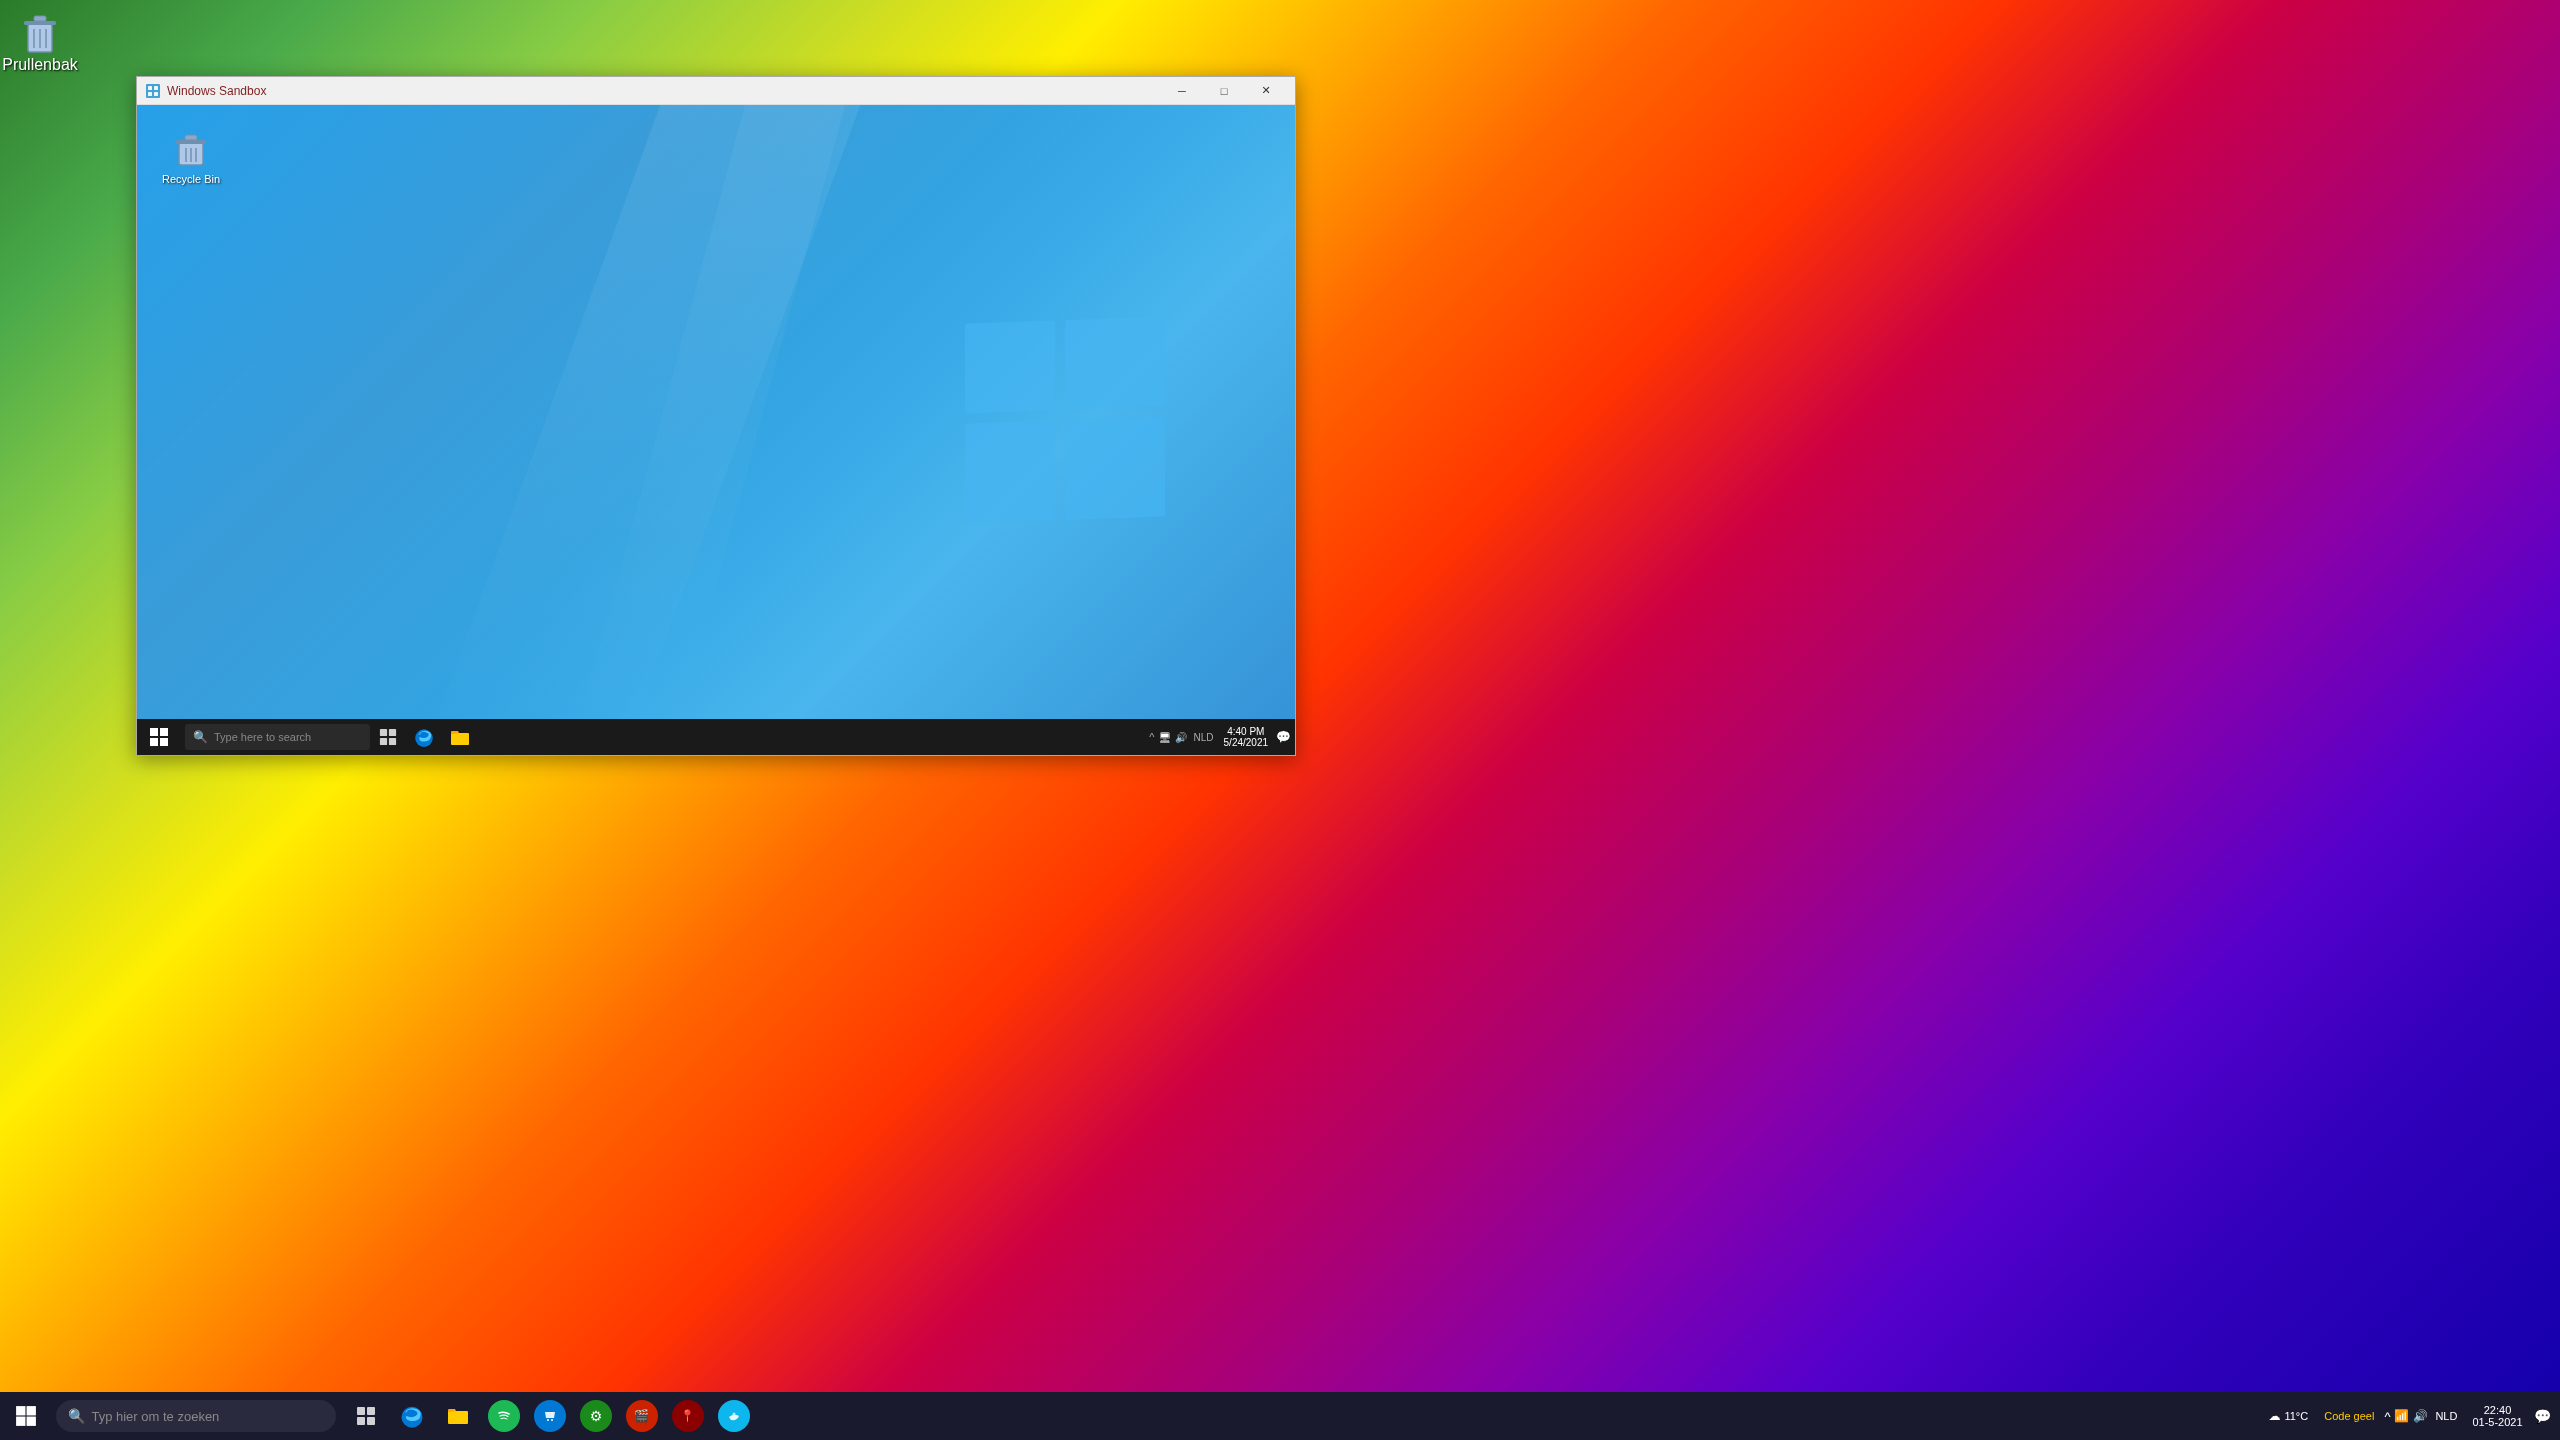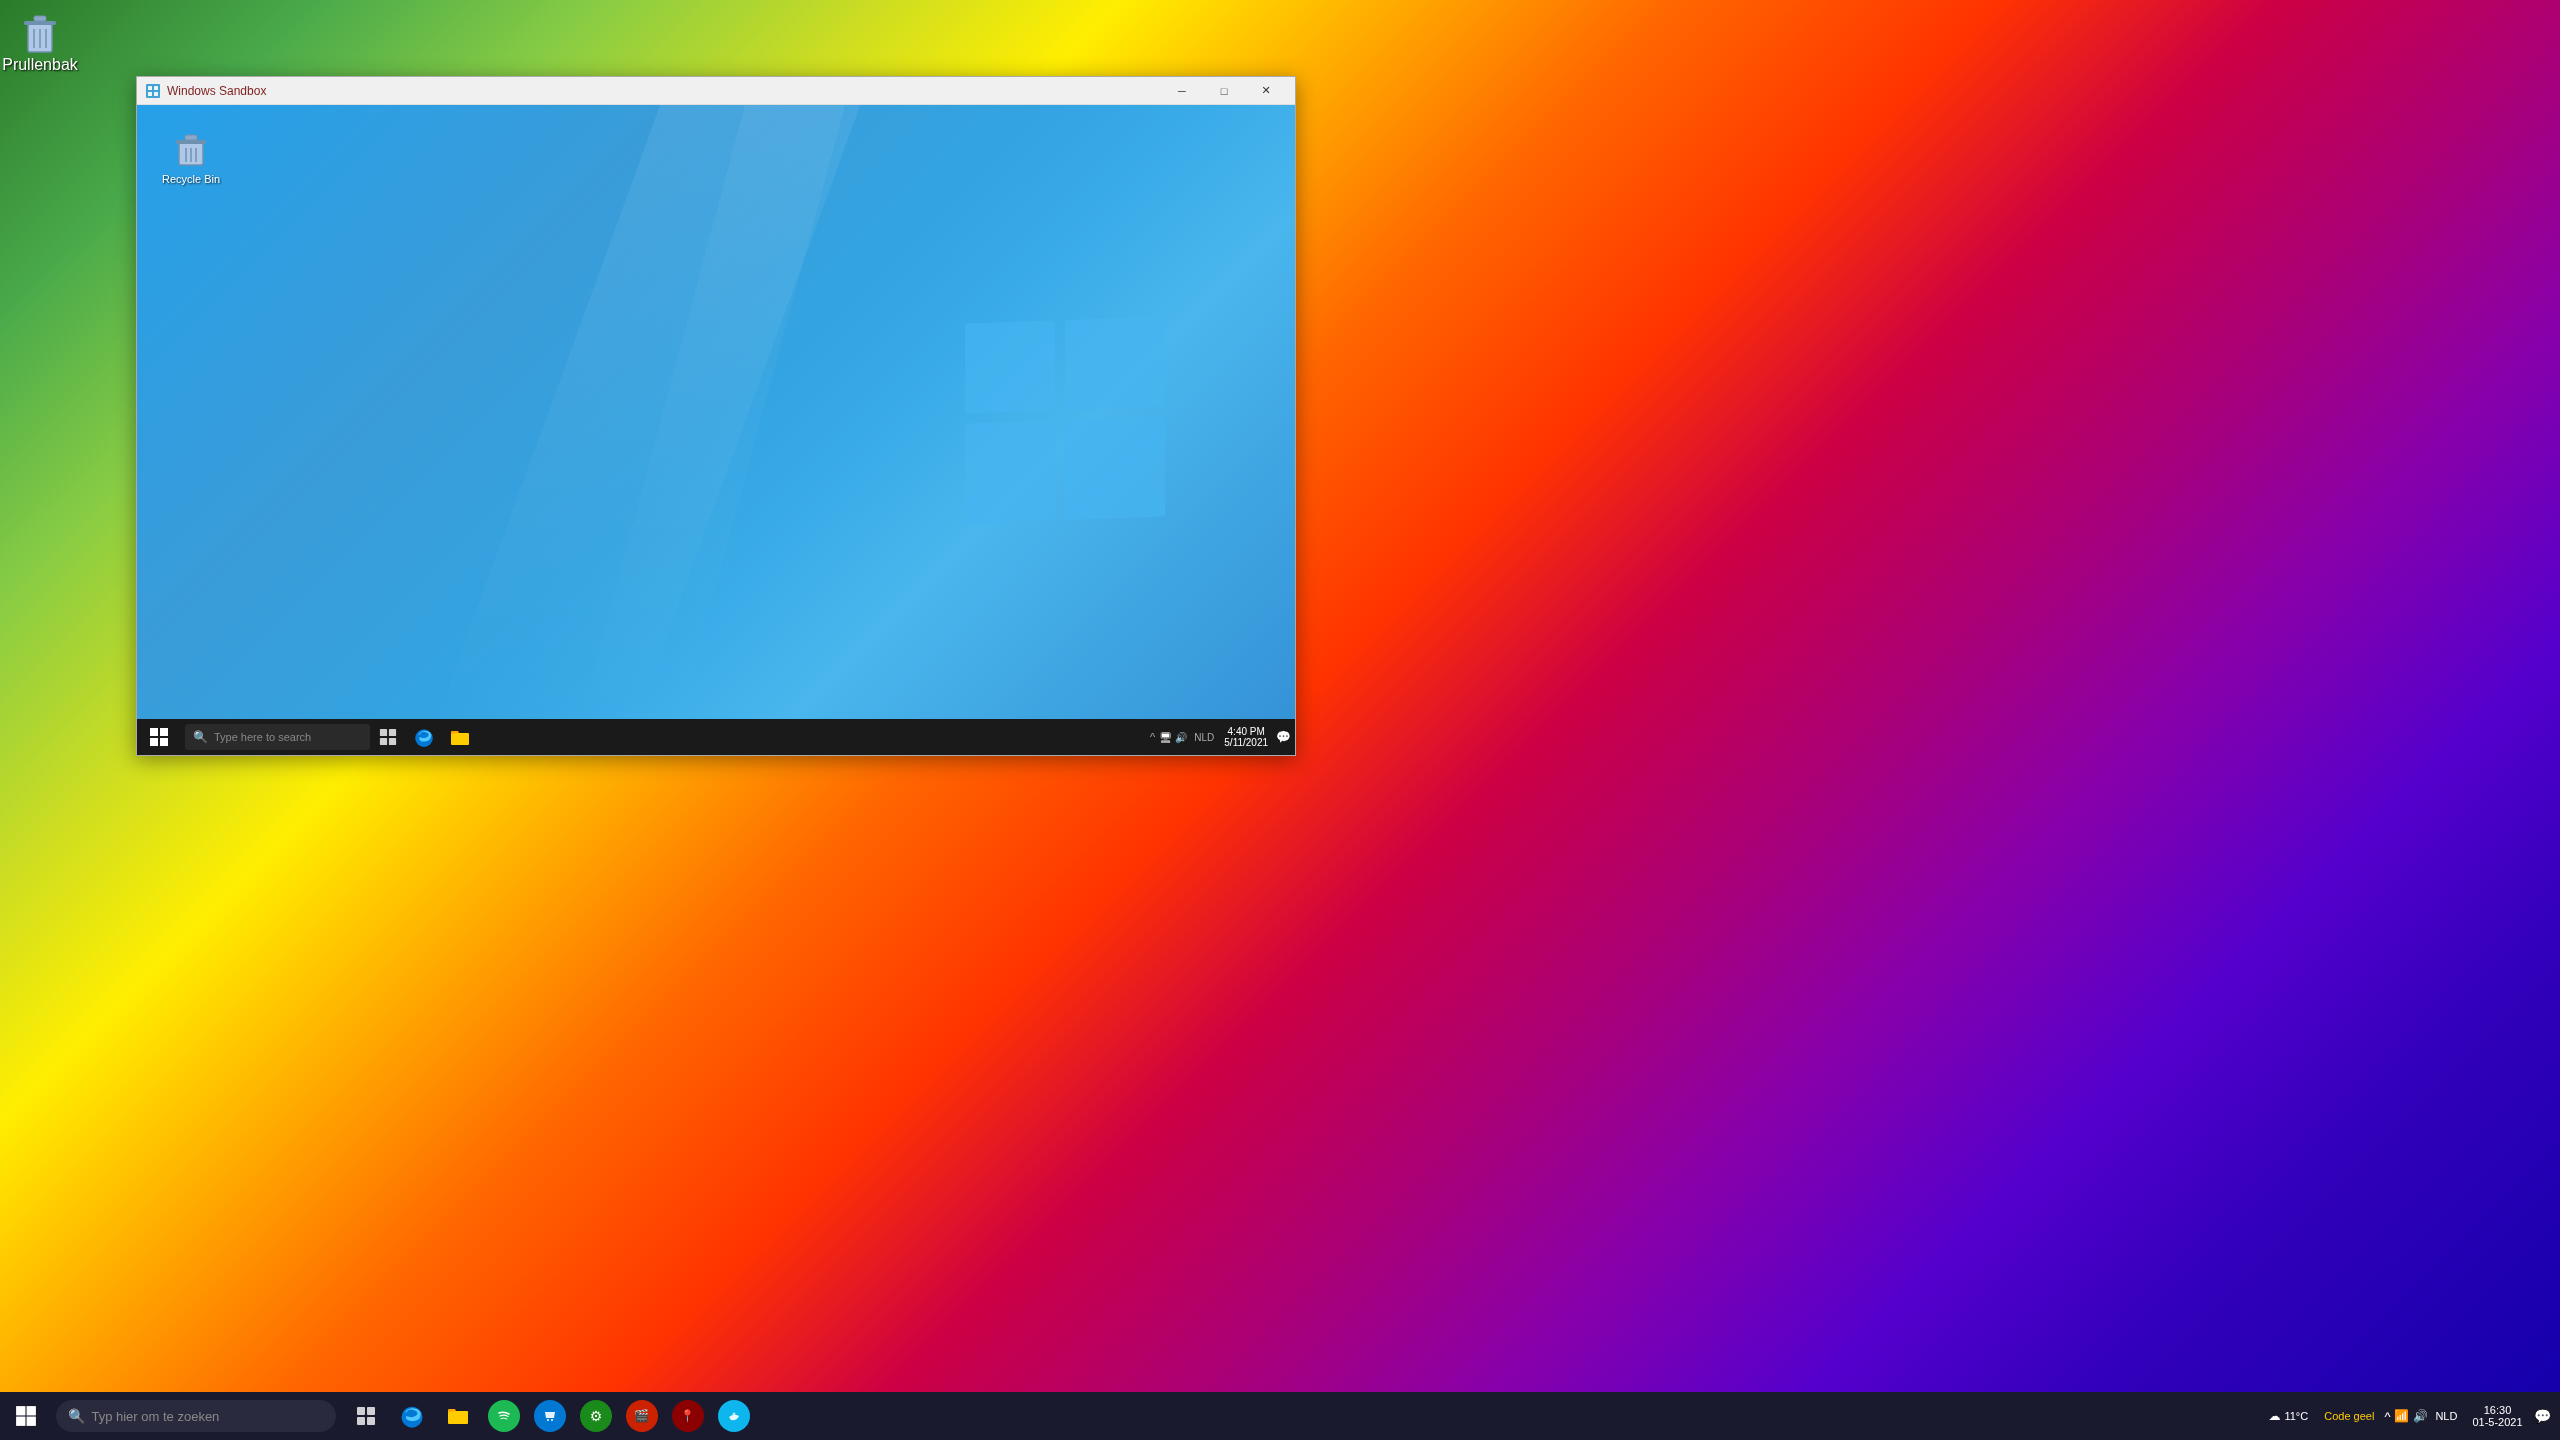--- a/index.html
+++ b/index.html
@@ -398,21 +398,21 @@
           </svg>
         </div>
 
         <div class="sandbox-taskbar-tray">
           <span style="color:#aaa;font-size:11px;">^</span>
           <span style="color:white;font-size:10px;">🖥</span>
           <span style="color:white;font-size:10px;">🔊</span>
           <span style="color:#aaa;font-size:10px;padding:0 2px;">NLD</span>
           <div class="sandbox-taskbar-time">
             <span>4:40 PM</span>
-            <span>5/11/2021</span>
+            <span>5/24/2021</span>
           </div>
           <span style="color:white;font-size:12px;">💬</span>
         </div>
       </div>
     </div>
   </div>
 
   <div class="outer-taskbar">
 
     <div class="outer-taskbar-start">
@@ -507,21 +507,21 @@
       <span style="color:white;font-size:12px;">☁</span>
       <span style="color:white;font-size:11px;text-align:right;">11°C</span>
       <span style="color:#ffcc00;font-size:11px;margin-left:12px;">Code geel</span>
 
       <span style="color:white;font-size:13px;margin-left:6px;">^</span>
       <span style="color:white;font-size:12px;">📶</span>
       <span style="color:white;font-size:12px;">🔊</span>
       <span style="color:white;font-size:11px;padding:0 3px;">NLD</span>
 
       <div class="outer-taskbar-time">
-        <span>16:30</span>
+        <span>22:40</span>
         <span>01-5-2021</span>
       </div>
 
       <span style="color:white;font-size:14px;">💬</span>
     </div>
   </div>
 
 </div>
 
 </body></html>

